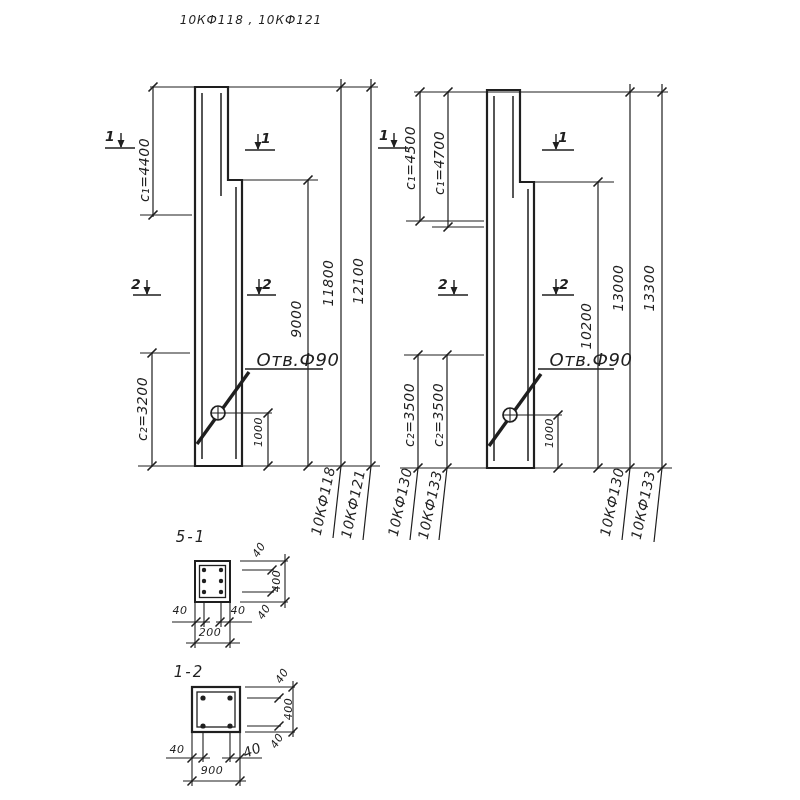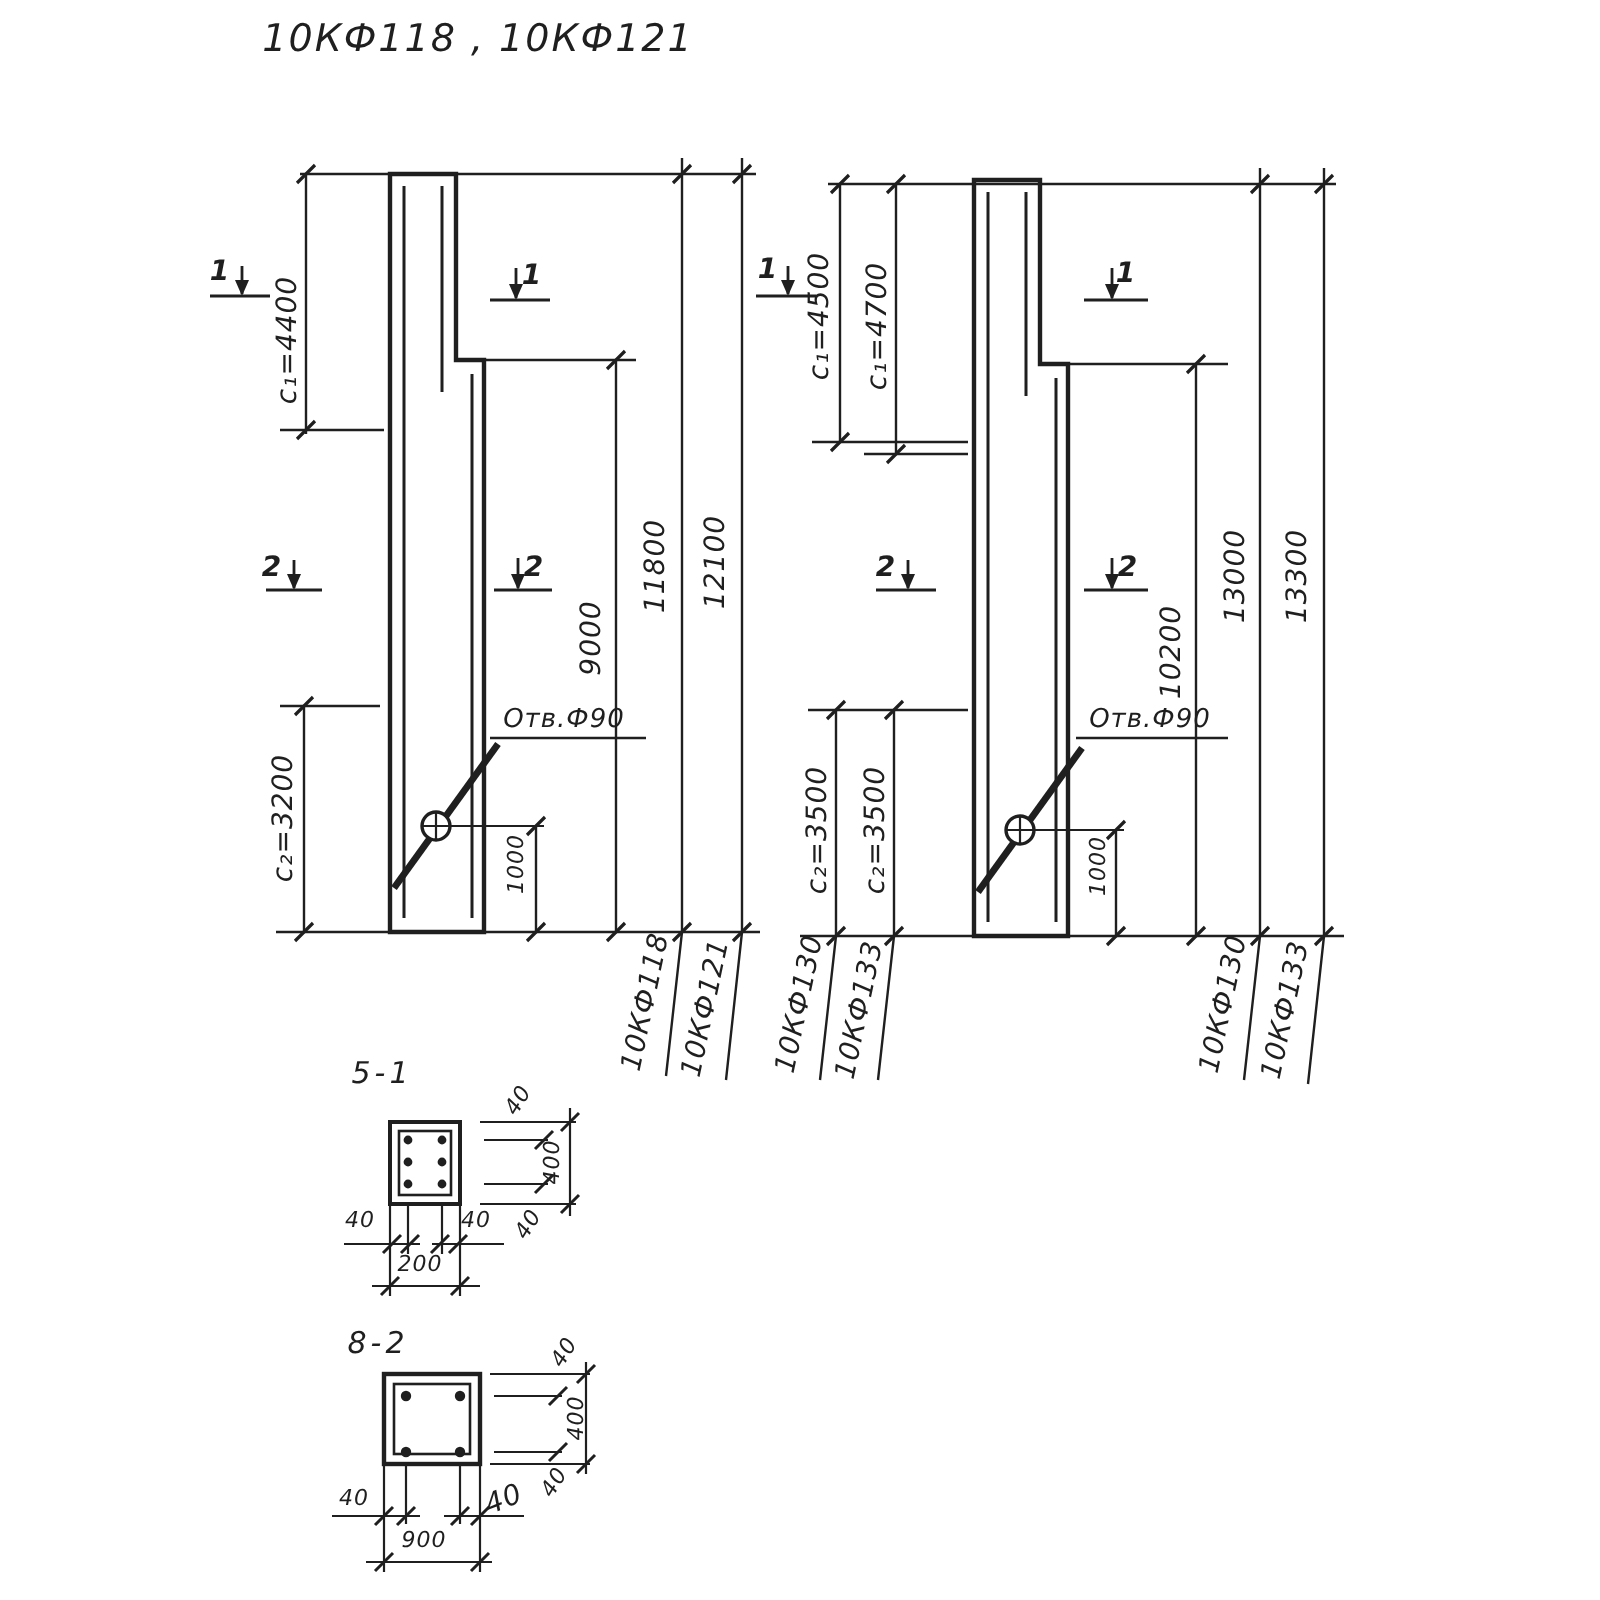--- a/index.html
+++ b/index.html
@@ -5,24 +5,24 @@
   html,body{margin:0;padding:0;background:#fff;}
   #sheet{position:relative;width:800px;height:800px;background:#ffffff;overflow:hidden;
          font-family:"DejaVu Sans",sans-serif;color:#1f1f1f;}
   svg{position:absolute;left:0;top:0;}
   .lbl{position:absolute;transform:translate(-50%,-50%);font-style:italic;font-size:14px;
        color:#1f1f1f;white-space:nowrap;letter-spacing:.5px;line-height:1;}
   .r90{transform:translate(-50%,-50%) rotate(-90deg);}
   .r78{transform:translate(-50%,-50%) rotate(-78deg);}
   .r60{transform:translate(-50%,-50%) rotate(-58deg);}
   .r20{transform:translate(-50%,-50%) rotate(-22deg);}
-  .big{font-size:19px;letter-spacing:1px;}
+  .big{font-size:12px;letter-spacing:1px;margin-left:12px;}
   .sm{font-size:11px;}
   .cut{font-size:14px;font-weight:bold;}
-  .hole{font-size:13px;}
+  .hole{font-size:18px;margin-left:16px;}
   .sec{font-size:15px;letter-spacing:2px;}
 </style>
 </head>
 <body>
 
 <div id="sheet">
 
   <svg width="800" height="800" viewBox="0 0 800 800">
 
     <g fill="none" stroke="#1f1f1f" stroke-width="2.2" stroke-linejoin="miter">
@@ -168,21 +168,21 @@
   <div class="lbl cut" style="left:564px;top:284px">2</div>
 
   <div class="lbl sec" style="left:191px;top:537px">5-1</div>
   <div class="lbl sm" style="left:180px;top:610px">40</div>
   <div class="lbl sm" style="left:238px;top:610px">40</div>
   <div class="lbl sm" style="left:210px;top:632px">200</div>
   <div class="lbl r90 sm" style="left:276px;top:581px">400</div>
   <div class="lbl r60 sm" style="left:259px;top:550px">40</div>
   <div class="lbl r60 sm" style="left:264px;top:612px">40</div>
 
-  <div class="lbl sec" style="left:189px;top:672px">8-2</div>
+  <div class="lbl sec" style="left:189px;top:672px">1-2</div>
   <div class="lbl sm" style="left:177px;top:749px">40</div>
   <div class="lbl r20" style="left:252px;top:750px">40</div>
   <div class="lbl sm" style="left:212px;top:770px">900</div>
   <div class="lbl r90 sm" style="left:288px;top:709px">400</div>
   <div class="lbl r60 sm" style="left:282px;top:676px">40</div>
   <div class="lbl r60 sm" style="left:277px;top:741px">40</div>
 
 </div>
 
 </body></html>

